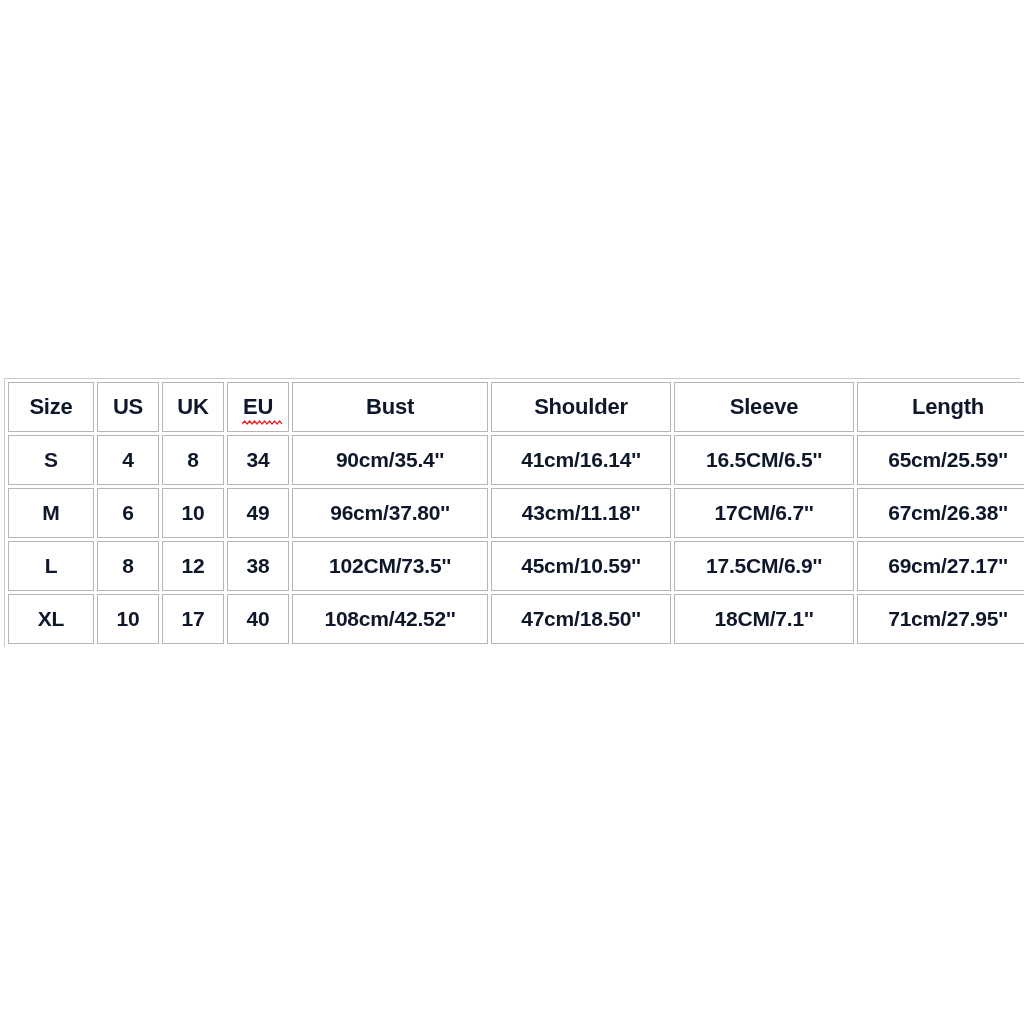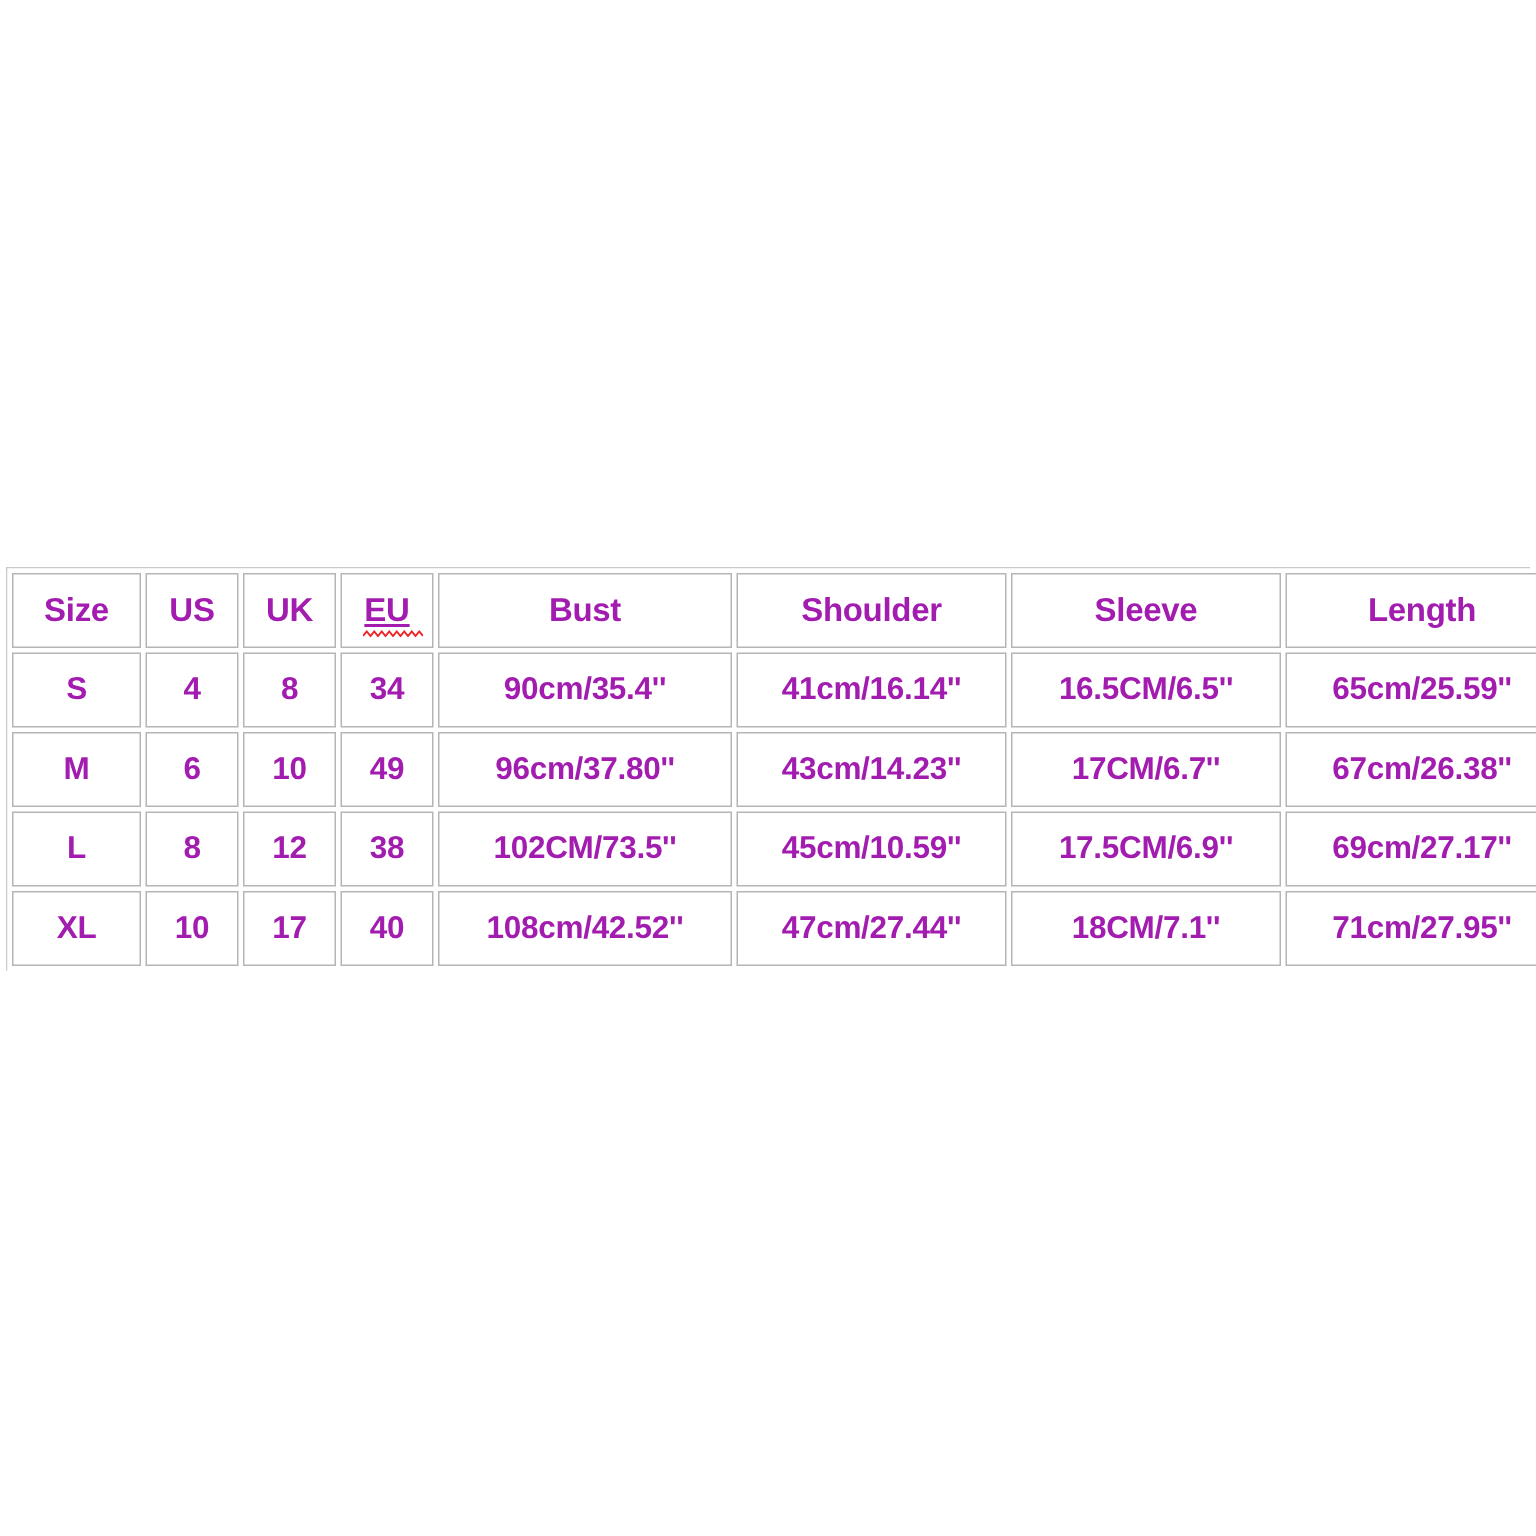--- a/index.html
+++ b/index.html
@@ -36,21 +36,21 @@
     table-layout: fixed;
     background: #ffffff;
   }
 
   table.size-chart td {
     border: 1px solid #b5b5b5;
     background: #ffffff;
     text-align: center;
     vertical-align: middle;
     height: 48px;
-    color: #a21caf;
+    color: #0f172a;
     font-weight: bold;
     font-size: 21px;
     letter-spacing: -0.2px;
     padding: 0 2px;
     white-space: nowrap;
     overflow: hidden;
     font-family: "Liberation Sans", sans-serif;
   }
 
   
@@ -67,21 +67,20 @@
   col.c-bust     { width: 196px; }
   col.c-shoulder { width: 180px; }
   col.c-sleeve   { width: 180px; }
   col.c-length   { width: 182px; }
 
   
   .misspelled {
     position: relative;
     display: inline-block;
     padding-bottom: 1px;
-    text-decoration: underline;
   }
   .misspelled .squiggle {
     position: absolute;
     left: -1px;
     right: -1px;
     bottom: -4px;
     height: 5px;
     display: block;
     pointer-events: none;
   }
@@ -125,21 +124,21 @@
         <td>16.5CM/6.5''</td>
         <td>65cm/25.59''</td>
       </tr>
 
       <tr>
         <td>M</td>
         <td>6</td>
         <td>10</td>
         <td>49</td>
         <td>96cm/37.80''</td>
-        <td>43cm/14.23''</td>
+        <td>43cm/11.18''</td>
         <td>17CM/6.7''</td>
         <td>67cm/26.38''</td>
       </tr>
 
       <tr>
         <td>L</td>
         <td>8</td>
         <td>12</td>
         <td>38</td>
         <td>102CM/73.5''</td>
@@ -147,19 +146,19 @@
         <td>17.5CM/6.9''</td>
         <td>69cm/27.17''</td>
       </tr>
 
       <tr>
         <td>XL</td>
         <td>10</td>
         <td>17</td>
         <td>40</td>
         <td>108cm/42.52''</td>
-        <td>47cm/27.44''</td>
+        <td>47cm/18.50''</td>
         <td>18CM/7.1''</td>
         <td>71cm/27.95''</td>
       </tr>
     </tbody>
   </table>
 </div>
 
 </body></html>

